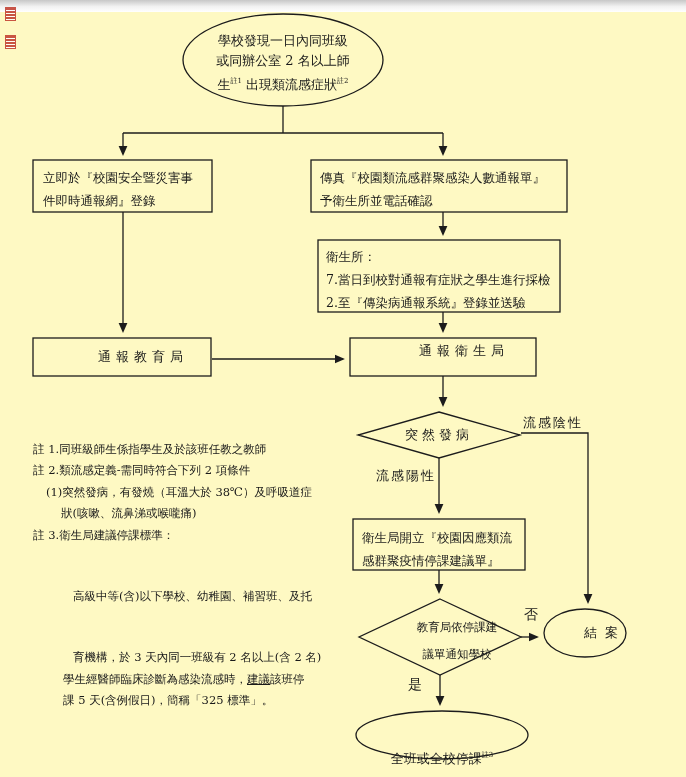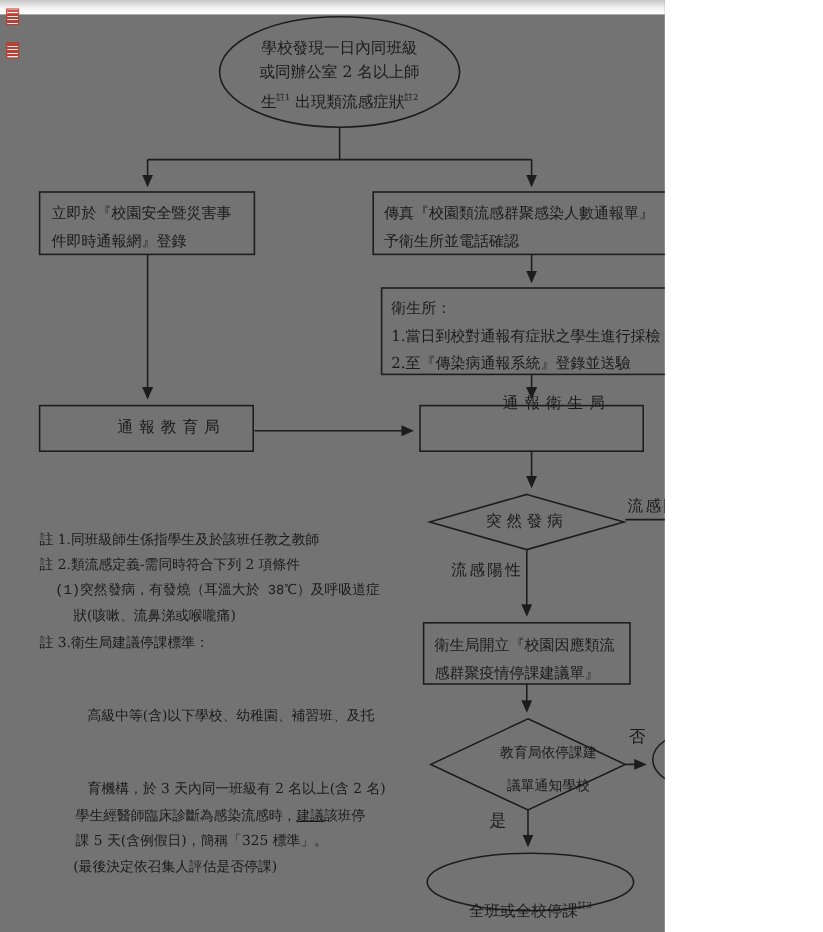--- a/index.html
+++ b/index.html
@@ -1,36 +1,36 @@
 <!DOCTYPE html>
 <html><head>
 <meta charset="utf-8">
 <style>
   html,body{margin:0;padding:0;background:#fff;}
   #stage{
-    position:relative;width:554px;height:777px;background:#737373;overflow:hidden;
+    position:relative;width:686px;height:777px;background:#fef9c3;overflow:hidden;
     font-family:"DejaVu Serif","Liberation Serif",serif;color:#1a1a1a;
   }
   #scan-top{position:absolute;left:0;top:0;width:686px;height:12px;
     background:linear-gradient(#c7c7c7,#f2f2f2 55%,#ffffff);pointer-events:none;}
   .stamp{position:absolute;width:9px;height:12px;opacity:.85;
     background:repeating-linear-gradient(#c0392b 0 2px,#ffffff 2px 3px);
     outline:1px solid #c0392b;}
   #stamp1{left:6px;top:8px;}
   #stamp2{left:6px;top:36px;}
   svg.lines{position:absolute;left:0;top:0;z-index:1;}
   .txt{position:absolute;z-index:2;line-height:1;white-space:nowrap;}
   .flowtxt{font-size:12.5px;line-height:23px;}
   .center{text-align:center;}
   sup.fn{font-size:7px;vertical-align:6px;letter-spacing:0;}
   .spaced{letter-spacing:5px;padding-left:21px;}
   .notes{position:absolute;left:33px;top:439px;z-index:2;font-size:11.5px;line-height:21.4px;
     white-space:nowrap;}
   .note-line{position:relative;}
-  .ind1{padding-left:13px;font-family:Liberation Mono, monospace;}
+  .ind1{padding-left:13px;}
   .ind2{padding-left:28px;}
   .ind3{padding-left:40px;margin-top:40px;}
   .ind3b{padding-left:30px;}
   .ul{text-decoration:underline;}
 </style>
 </head>
 <body>
 
 <div id="stage">
 
@@ -87,26 +87,26 @@
     <div>件即時通報網』登錄</div>
   </div>
 
   <div class="txt flowtxt" style="left:320px;top:166px;">
     <div>傳真『校園類流感群聚感染人數通報單』</div>
     <div>予衛生所並電話確認</div>
   </div>
 
   <div class="txt flowtxt" style="left:326px;top:245px;">
     <div>衛生所：</div>
-    <div>1.當日到校對通報有症狀之學生進行採檢</div>
+    <div>7.當日到校對通報有症狀之學生進行採檢</div>
     <div>2.至『傳染病通報系統』登錄並送驗</div>
   </div>
 
   <div class="txt center spaced" style="left:33px;top:350px;width:178px;font-size:13px;">通報教育局</div>
-  <div class="txt center spaced" style="left:350px;top:330px;width:186px;font-size:13px;">通報衛生局</div>
+  <div class="txt center spaced" style="left:350px;top:344px;width:186px;font-size:13px;">通報衛生局</div>
 
   <div class="txt center" style="left:358px;top:428px;width:162px;font-size:13px;letter-spacing:4px;">突然發病</div>
 
   <div class="txt" style="left:523px;top:416px;font-size:13px;letter-spacing:2px;">流感陰性</div>
   <div class="txt" style="left:376px;top:469px;font-size:13px;letter-spacing:2px;">流感陽性</div>
 
   <div class="txt flowtxt" style="left:362px;top:526px;">
     <div>衛生局開立『校園因應類流</div>
     <div>感群聚疫情停課建議單』</div>
   </div>
@@ -126,16 +126,15 @@
   <div class="notes">
     <div class="note-line">註 1.同班級師生係指學生及於該班任教之教師</div>
     <div class="note-line">註 2.類流感定義-需同時符合下列 2 項條件</div>
     <div class="note-line ind1">(1)突然發病，有發燒（耳溫大於 38℃）及呼吸道症</div>
     <div class="note-line ind2">狀(咳嗽、流鼻涕或喉嚨痛)</div>
     <div class="note-line">註 3.衛生局建議停課標準：</div>
     <div class="note-line ind3">高級中等(含)以下學校、幼稚園、補習班、及托</div>
     <div class="note-line ind3">育機構，於 3 天內同一班級有 2 名以上(含 2 名)</div>
     <div class="note-line ind3b"><span>學生經醫師臨床診斷為感染流感時，</span><span class="ul">建議</span><span>該班停</span></div>
     <div class="note-line ind3b">課 5 天(含例假日)，簡稱「325 標準」。</div>
-    <div class="note-line ind2">(最後決定依召集人評估是否停課)</div>
   </div>
 
 </div>
 
 </body></html>

